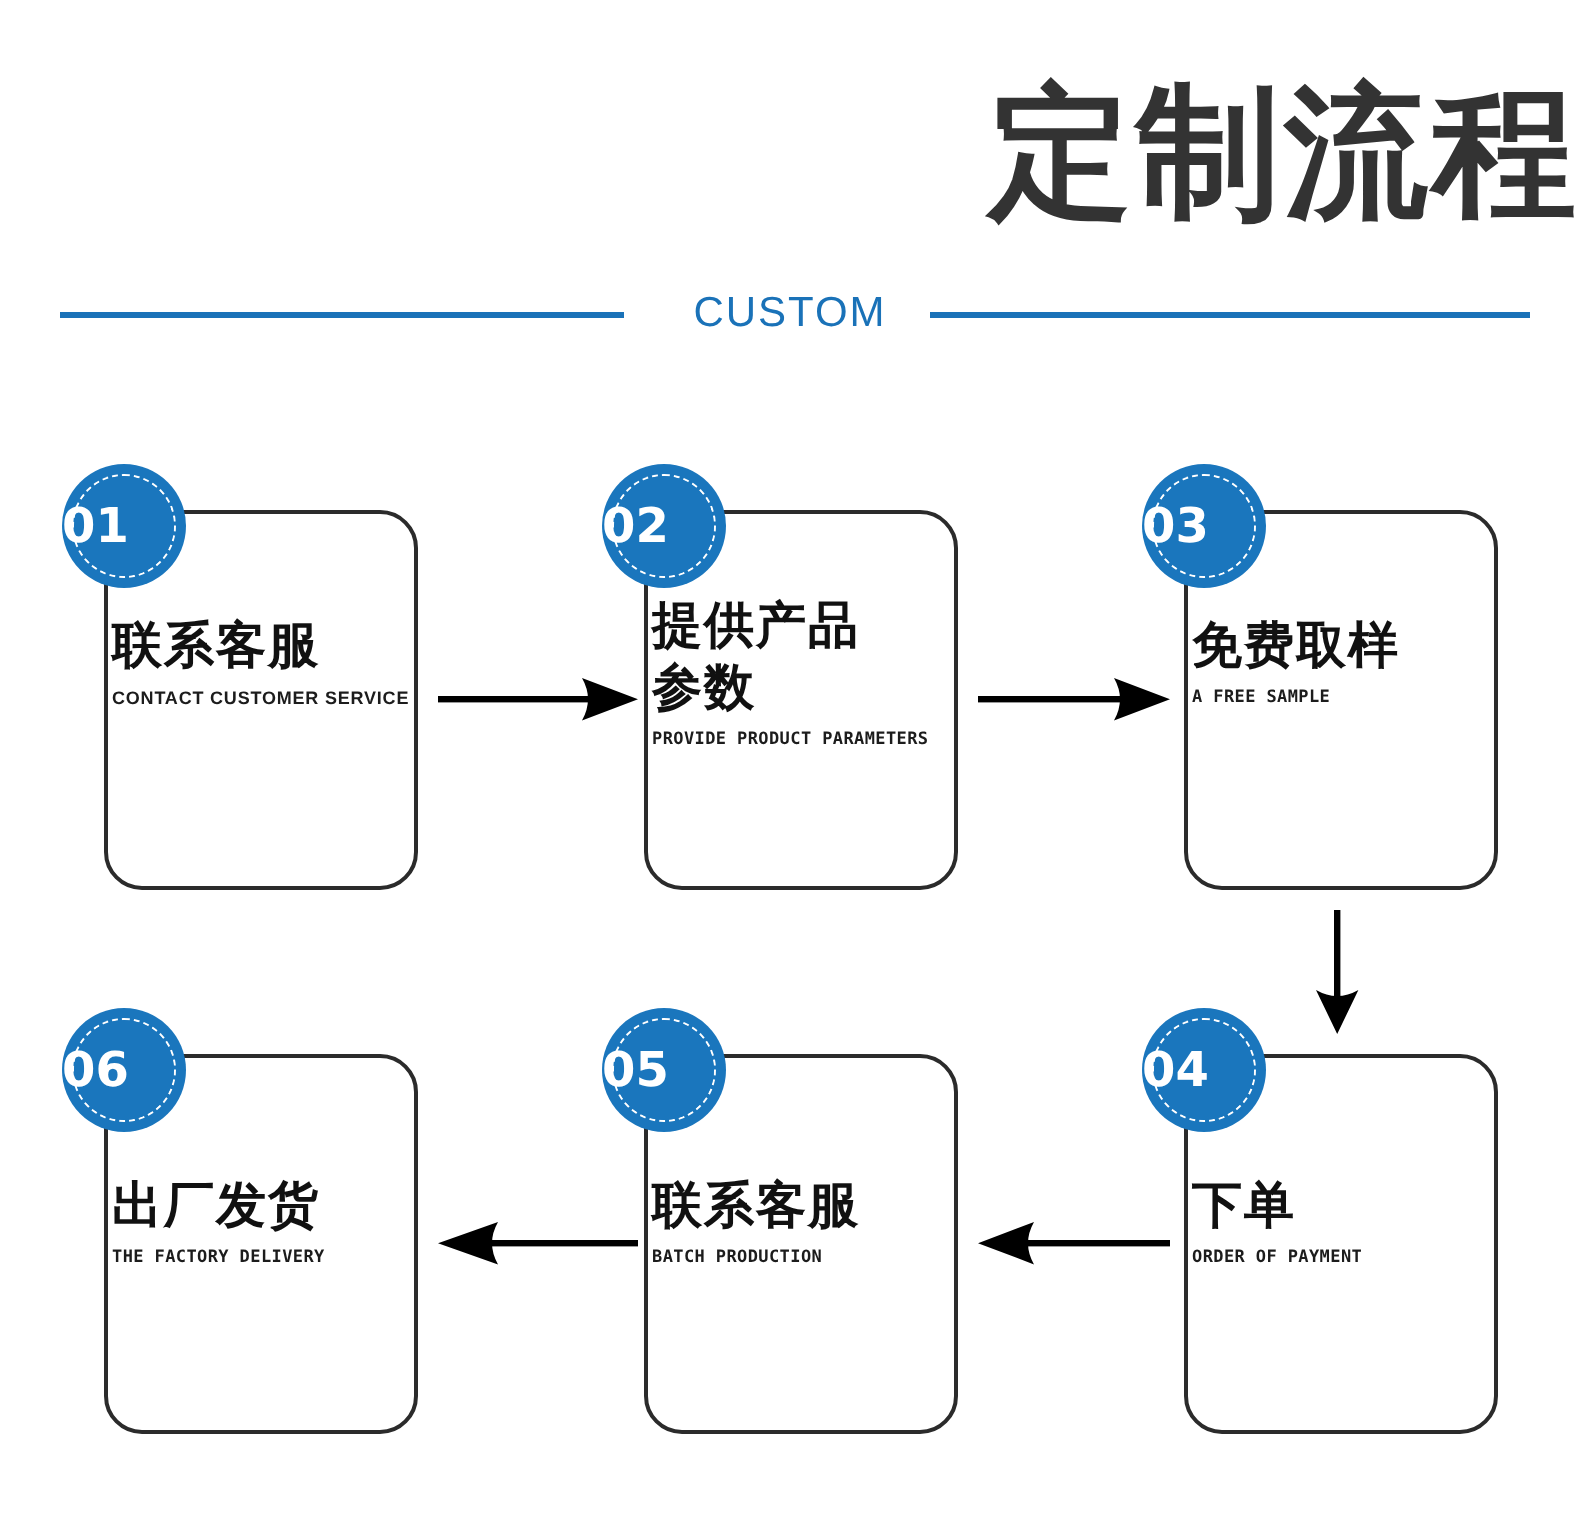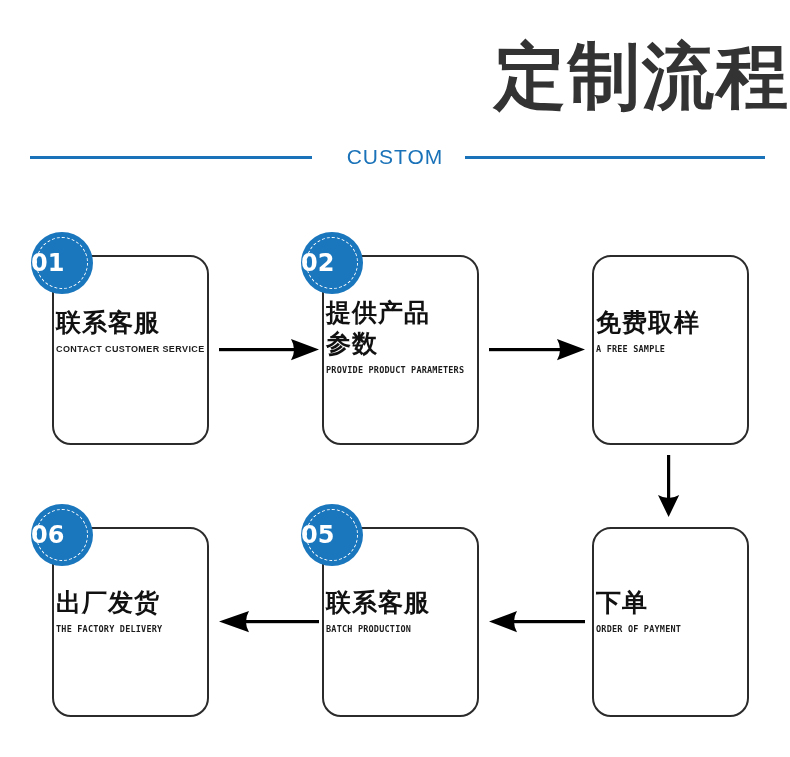--- a/index.html
+++ b/index.html
@@ -192,27 +192,35 @@
       <div class="badge-num">02</div>
     </div>
   </div>
 
   <div class="step" style="left:592px; top:255px;">
     <div class="step-box"></div>
     <div class="step-labels">
       <div class="step-cn">免费取样</div>
       <div class="step-en mono">A FREE SAMPLE</div>
     </div>
+    <div class="badge">
+      <div class="badge-ring"></div>
+      <div class="badge-num">03</div>
+    </div>
   </div>
 
   <div class="step" style="left:592px; top:527px;">
     <div class="step-box"></div>
     <div class="step-labels" style="top:60px;">
       <div class="step-cn">下单</div>
       <div class="step-en mono">ORDER OF PAYMENT</div>
+    </div>
+    <div class="badge">
+      <div class="badge-ring"></div>
+      <div class="badge-num">04</div>
     </div>
   </div>
 
   <div class="step" style="left:322px; top:527px;">
     <div class="step-box"></div>
     <div class="step-labels" style="top:60px;">
       <div class="step-cn">联系客服</div>
       <div class="step-en mono">BATCH PRODUCTION</div>
     </div>
     <div class="badge">

